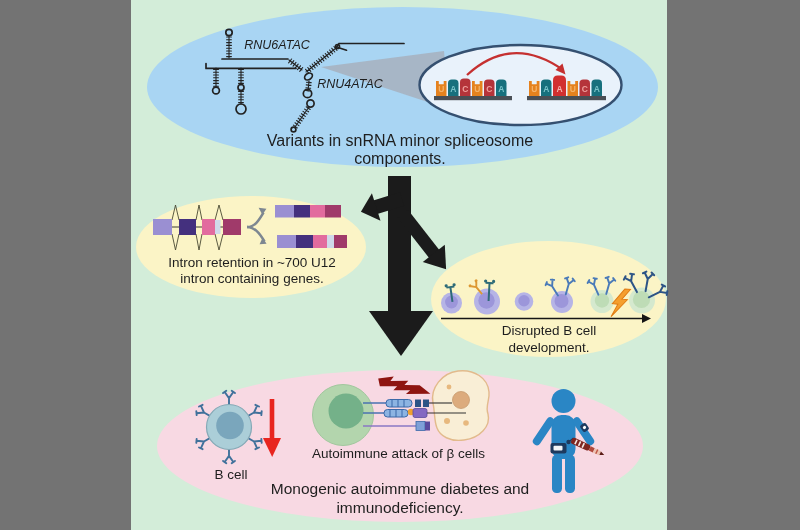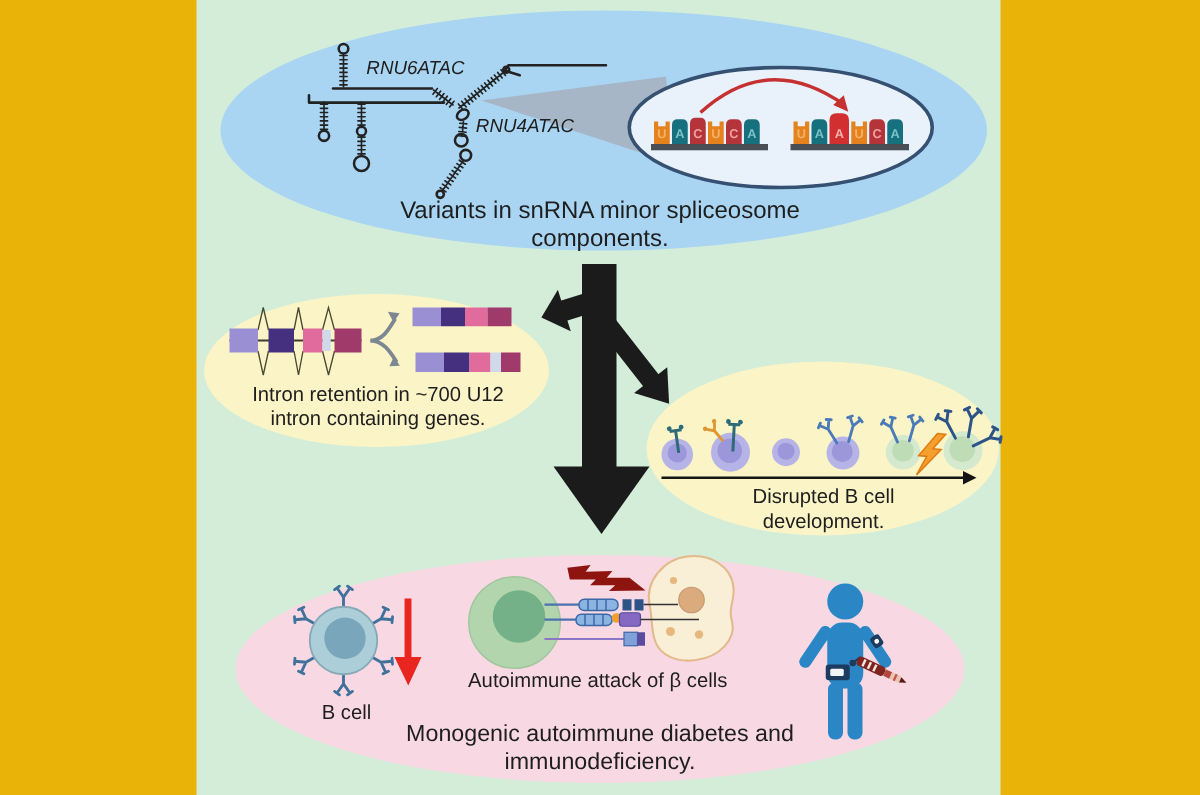--- a/index.html
+++ b/index.html
@@ -1,18 +1,18 @@
 <!DOCTYPE html>
 <html><head>
 <meta charset="utf-8">
 <style>
   html,body{margin:0;padding:0;}
   body{width:800px;height:530px;background:#ffffff;overflow:hidden;
        font-family:"Liberation Sans","DejaVu Sans",sans-serif;}
-  #page{position:relative;width:800px;height:530px;background:#eab308;}
+  #page{position:relative;width:800px;height:530px;background:#737373;}
   #figure{position:absolute;left:122px;top:0;width:553px;height:530px;}
   #art{position:absolute;left:0;top:0;}
   text{fill:#1e1e1e;}
   .cap-big{font-size:16px;font-weight:500;}
   .cap-outcome{font-size:15.5px;font-weight:500;}
   .cap-small{font-size:13.5px;font-weight:500;}
   .gene-label{font-size:12.5px;font-style:italic;font-weight:500;}
   .seq-letter{font-weight:bold;font-size:8.5px;}
 </style>
 </head>

